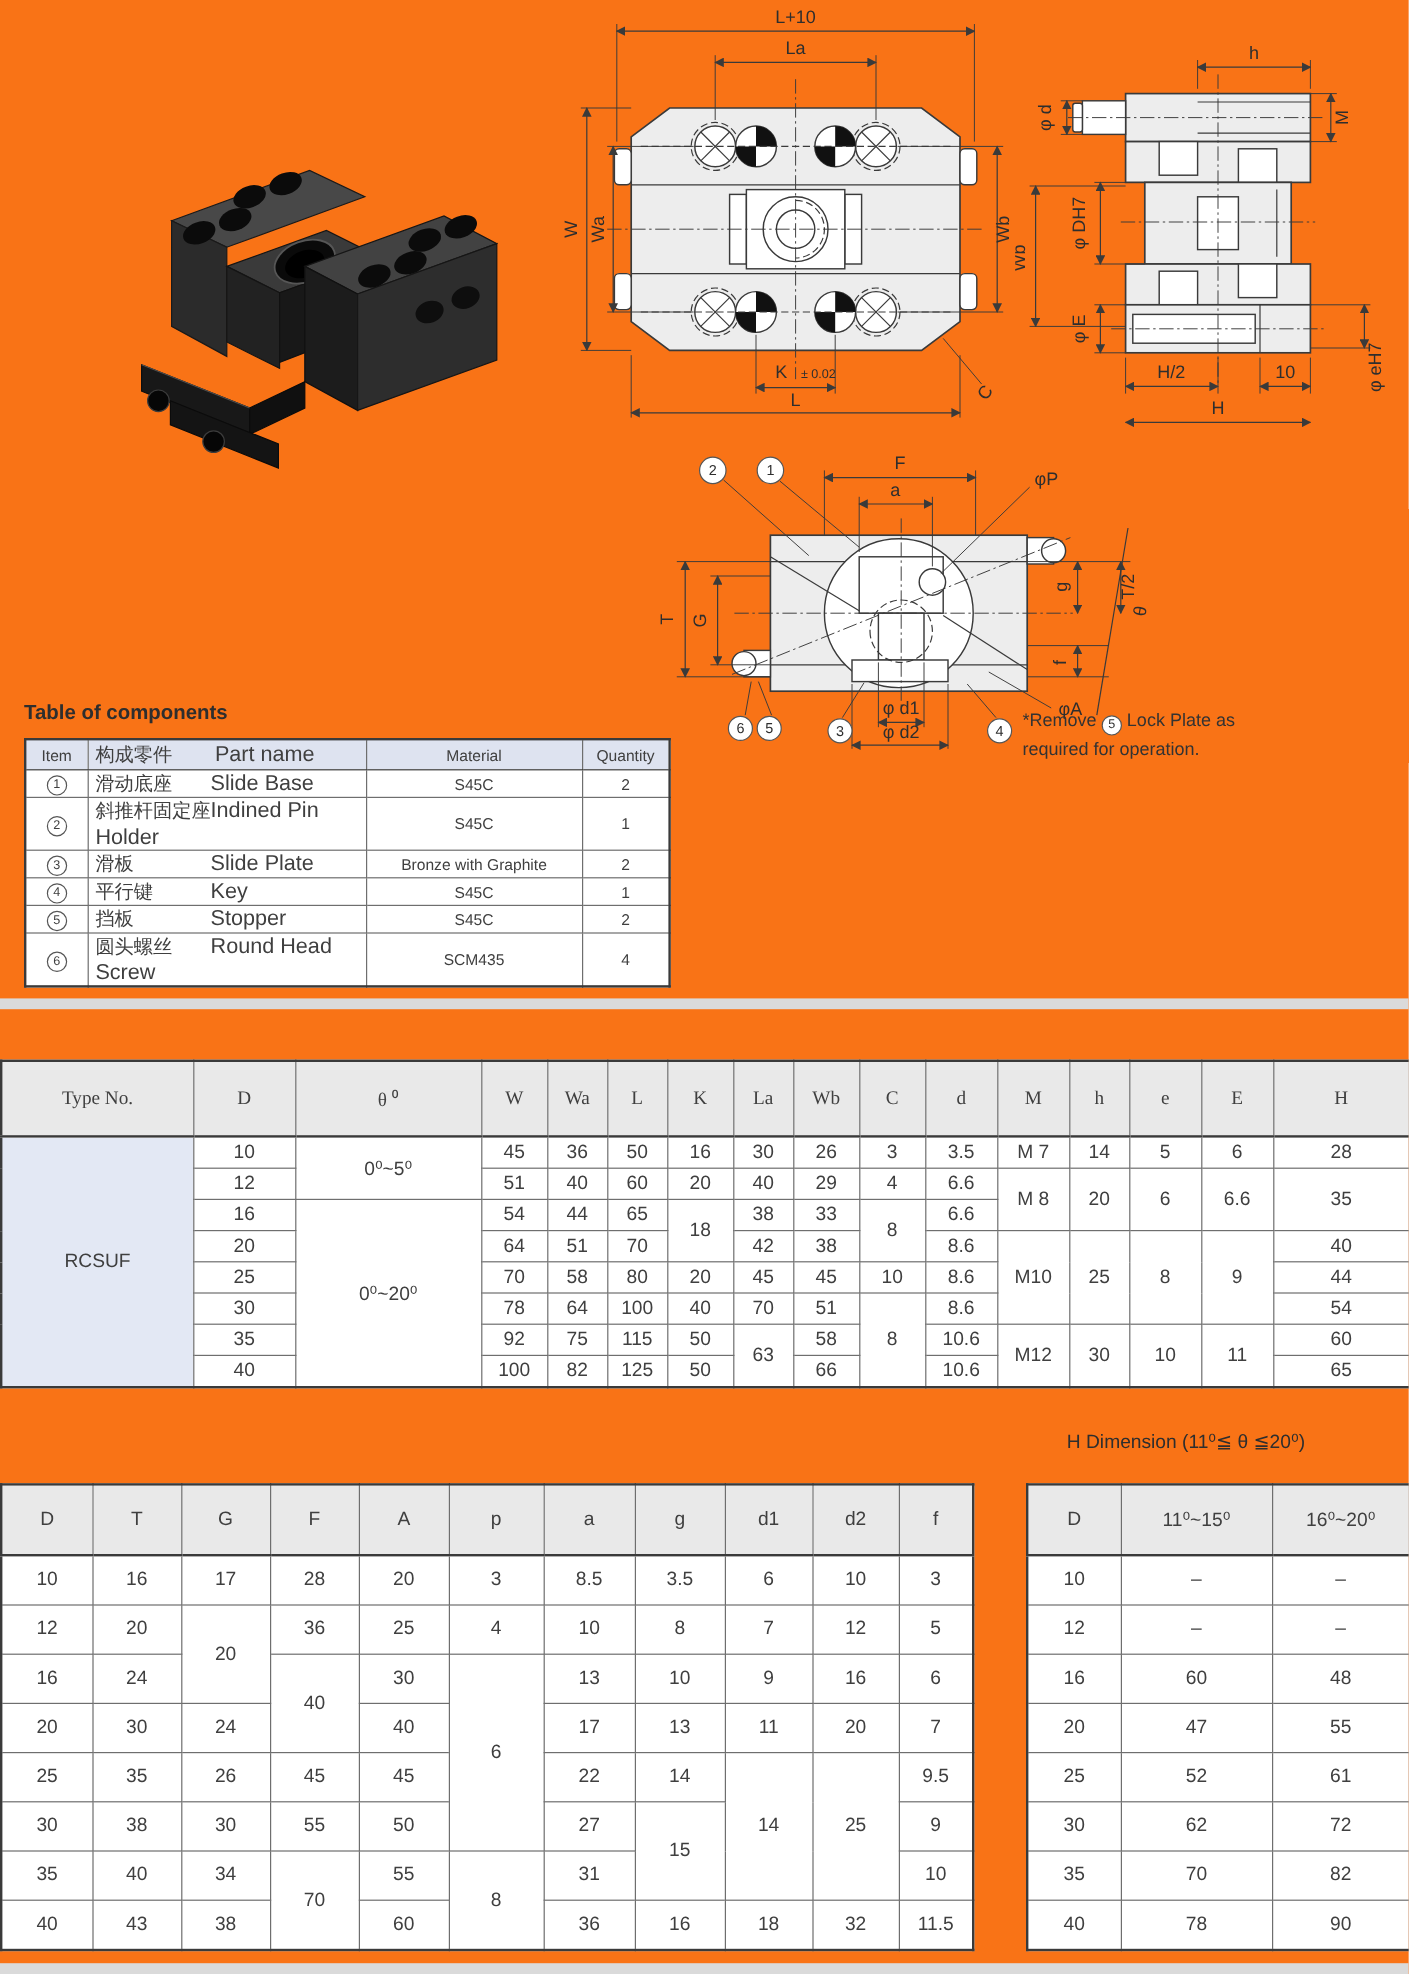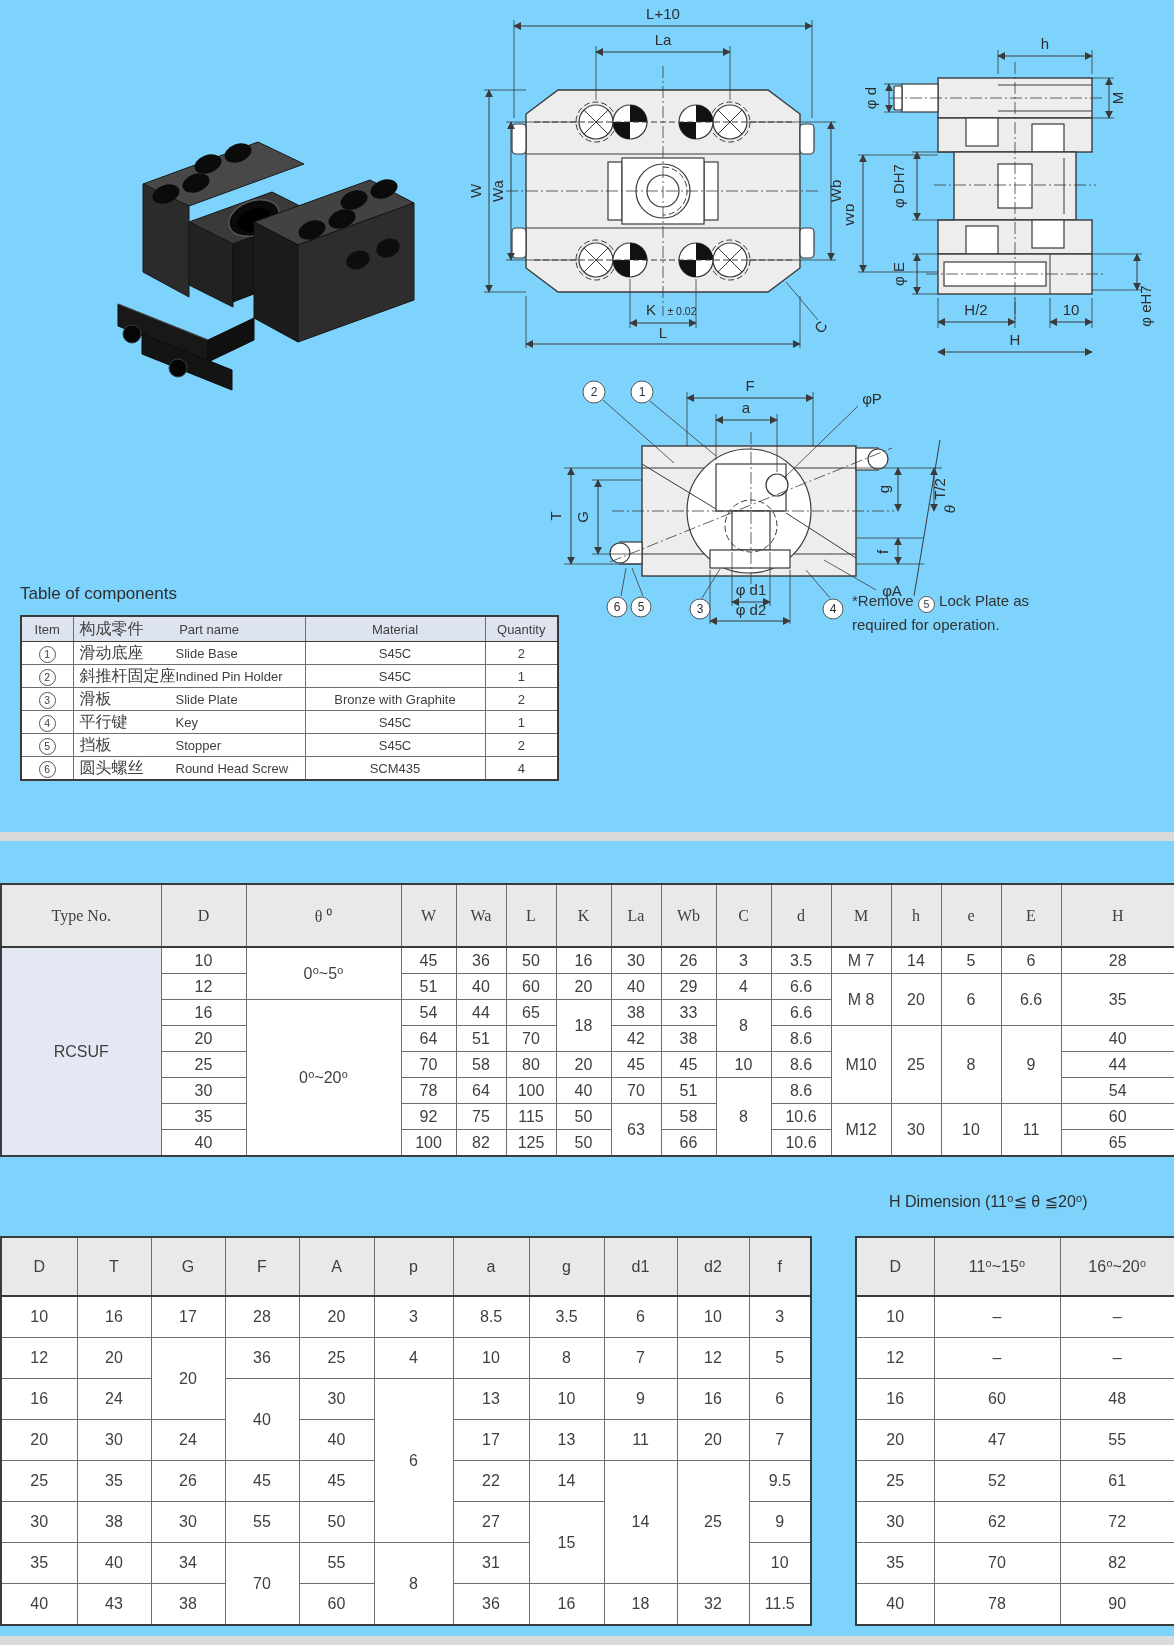--- a/index.html
+++ b/index.html
@@ -1,16 +1,16 @@
 <!DOCTYPE html>
 <html><head>
 <meta charset="utf-8">
 <style>
   html,body{margin:0;padding:0;background:#fff;}
-  .page{position:relative;width:1174px;height:1645px;background:#7dd3fc;overflow:hidden;
+  .page{position:relative;width:1174px;height:1645px;background:#f97316;overflow:hidden;
         font-family:"Liberation Sans","DejaVu Sans",sans-serif;color:#3f3f3f;}
   .abs{position:absolute;}
   .divider{position:absolute;left:0;width:1174px;height:9px;background:#dadada;}
   
   .tbl{position:absolute;border-collapse:collapse;table-layout:fixed;background:#fff;
        border:2px solid #3a3a3a;color:#3f3f3f;}
   .tbl th,.tbl td{border:1px solid #6e6e6e;text-align:center;vertical-align:middle;
        font-weight:normal;padding:0;overflow:hidden;}
   .tbl thead th{background:#e9e9e9;border-bottom:2px solid #3a3a3a;}
   #main-table{left:0;top:883px;width:1174px;font-size:16px;}
@@ -20,22 +20,22 @@
   #h-table{left:855px;top:1236px;width:319px;font-size:16px;}
   #dims-table thead th,#h-table thead th{height:57px;}
   #dims-table tbody td,#h-table tbody td{height:40px;}
   .type-cell{background:#e3e8f4;}
   
   #components-table{left:20px;top:615px;width:537px;font-size:13px;border-width:2px;}
   #components-table thead th{background:#dee3f0;border-bottom:1.5px solid #3a3a3a;height:24px;}
   #components-table tbody td{height:22px;}
   #components-table .name-cell{text-align:left;padding-left:6px;}
   #components-table .cn{display:inline-block;width:96px;font-size:16px;}
-  #components-table .en{font-size:13px;margin-top:25px;}
-  .comp-title{position:absolute;left:20px;top:584px;font-size:17px;font-weight:normal;color:#2e2e2e;}
+  #components-table .en{font-size:18px;margin-top:25px;}
+  .comp-title{position:absolute;left:20px;top:584px;font-size:17px;font-weight:bold;color:#2e2e2e;}
   .hdim-title{position:absolute;left:889px;top:1192px;font-size:16px;color:#2e2e2e;}
   
   .note{position:absolute;left:852px;top:589px;width:232px;font-size:15px;line-height:1.55;color:#333;}
   .circ{display:inline-block;width:15px;height:15px;line-height:15px;border:1px solid #555;
         border-radius:50%;font-size:10.5px;text-align:center;vertical-align:-2px;background:#fff;}
   
   svg text{font-family:"Liberation Sans","DejaVu Sans",sans-serif;fill:#2e2e2e;}
   .dlab{font-size:15px;}
   .dlab-sm{font-size:10.5px;}
   .oln{fill:#ededed;stroke:#3a3a3a;stroke-width:1.4;}

